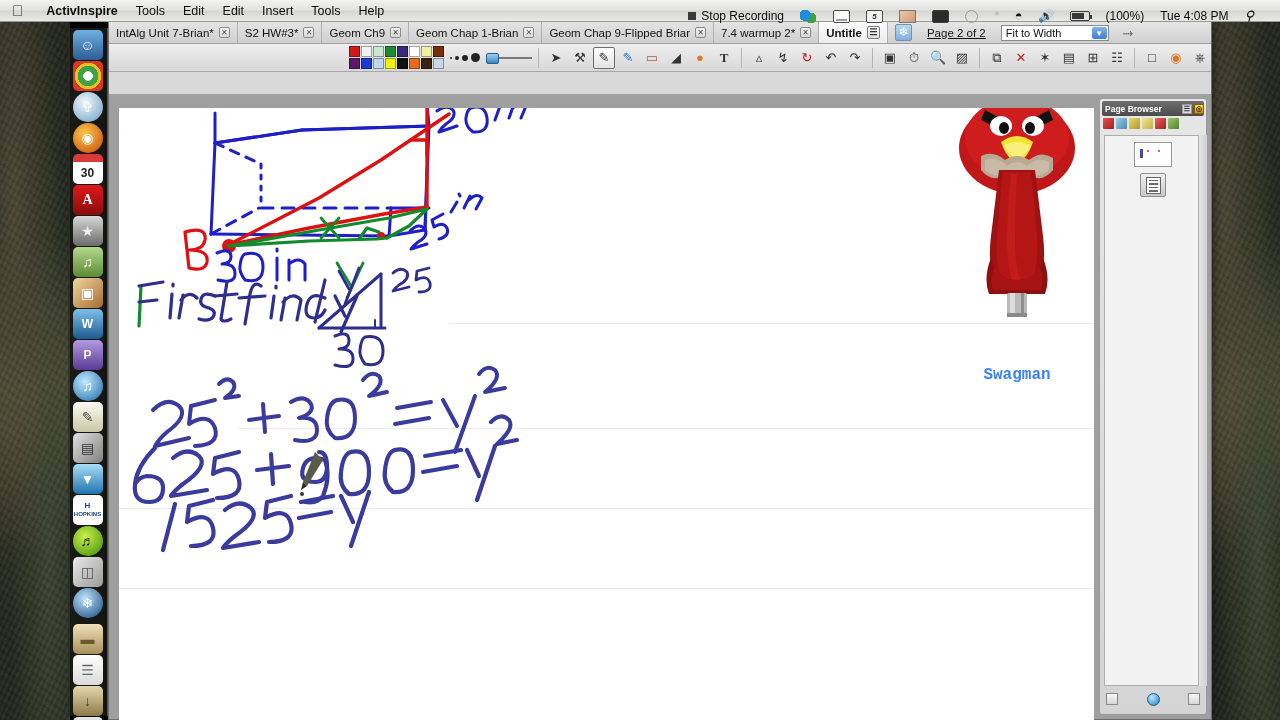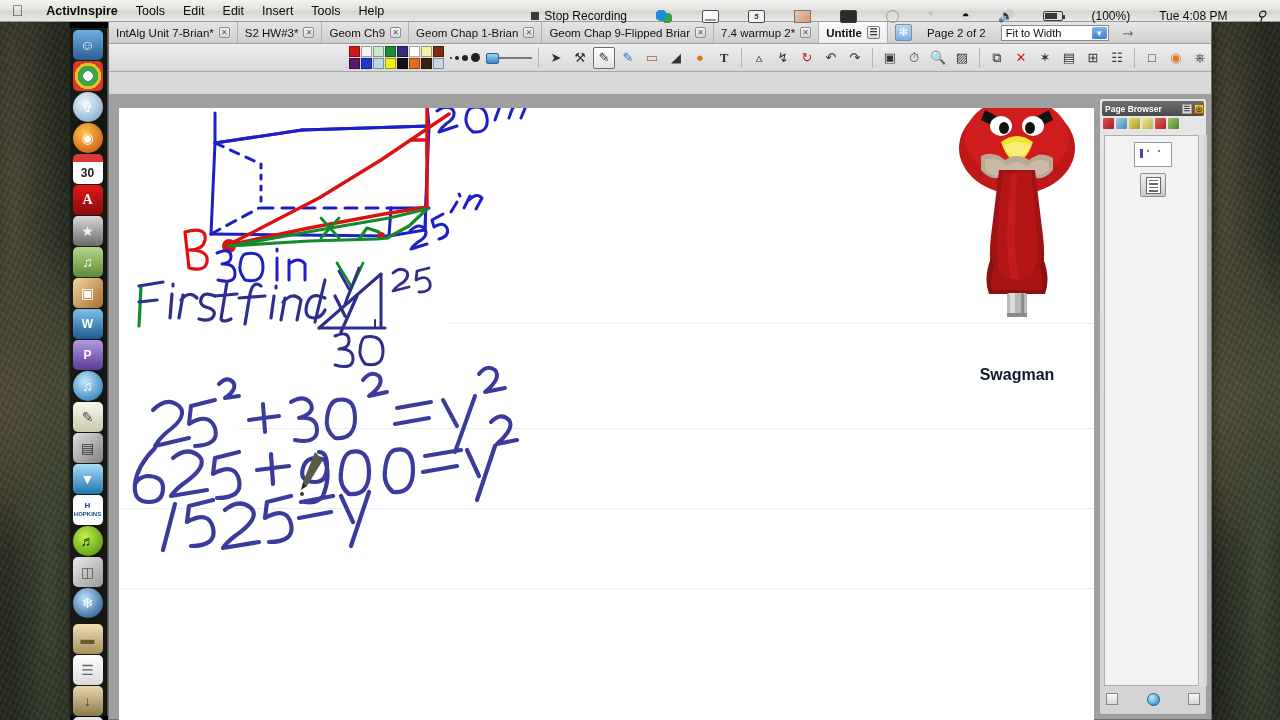--- a/index.html
+++ b/index.html
@@ -33,21 +33,21 @@
   #menubar{
     position:absolute; left:0; top:0; width:1280px; height:22px;
     background:linear-gradient(180deg,#f3f3f1 0%,#e2e2de 48%,#d4d4d0 52%,#e9e9e5 100%);
     border-bottom:1px solid #9a9a96;
     display:flex; align-items:center; z-index:40;
     font-size:12.5px; color:#0b0b0b;
   }
   .apple-logo{ margin-left:12px; margin-right:14px; font-size:15px; line-height:1; color:#2a2a2a; }
   .mb-item{ padding:0 9px; line-height:22px; white-space:nowrap; }
   .mb-item.bold{ font-weight:bold; }
-  #menubar .right{ margin-left:auto; display:flex; align-items:center; padding-right:8px; gap:17px;margin-top:11px;}
+  #menubar .right{ margin-left:auto; display:flex; align-items:center; padding-right:20px; gap:4px;margin-top:11px;}
   .mbr{ display:flex; align-items:center; padding:0 6px; line-height:22px; font-size:12px; white-space:nowrap; }
   .rec-sq{ display:inline-block; width:8px;height:8px;background:#3a3a3a; margin-right:5px; }
 
   .mi-ico{ width:17px;height:13px; display:inline-block; position:relative; }
   .ico-dropbox{ background:
       radial-gradient(circle at 30% 40%, #1e8fd4 0 40%, rgba(0,0,0,0) 41%),
       radial-gradient(circle at 65% 62%, #3aa33a 0 38%, rgba(0,0,0,0) 39%); }
   .ico-disp{ border:1.4px solid #4a4a4a; border-radius:2px; background:#fafafa; }
   .ico-disp::after{ content:""; position:absolute; left:2px; right:2px; bottom:1px; height:2px; background:#9a9a9a; }
   .ico-five{ border:1.4px solid #4a4a4a; border-radius:2px; background:#f2f2f2; font-size:8px; text-align:center; line-height:11px; font-weight:bold; color:#333;}
@@ -109,21 +109,21 @@
   .pagebtn{
     width:13px;height:13px;border:1px solid #7d7d7d;border-radius:2px;
     background:linear-gradient(180deg,#fcfcfc,#dcdcdc);
     font-size:9px;line-height:11px;text-align:center;color:#333;
   }
   .flake{
     width:17px;height:17px;border-radius:2px;
     background:linear-gradient(180deg,#bcd8f0,#7fb0e0);
     border:1px solid #6f93b5; color:#fff; font-size:12px; line-height:15px; text-align:center;
   }
-  .pagelabel{ padding:0 8px; }
+  .pagelabel{ padding:0 8px;text-decoration:underline; }
   .zoomsel{
     height:16px; width:108px; border:1px solid #8a8a8a; background:#fff;
     display:flex; align-items:center; font-size:11px; padding-left:4px; position:relative;
   }
   .zoomsel .arrow{
     position:absolute; right:1px; top:1px; bottom:1px; width:15px;
     background:linear-gradient(180deg,#7fb4e8,#3f7fd0); color:#fff;
     font-size:8px; text-align:center; line-height:13px; border-radius:2px;
   }
   .expandico{ margin-left:7px; font-size:13px; color:#444; }
@@ -243,21 +243,21 @@
   }
   .dk{ width:30px;height:30px; border-radius:5px; position:relative; flex:none;
        display:flex;align-items:center;justify-content:center; font-size:14px; color:#fff; }
   .dk .lbl{ font-size:12px; font-weight:bold; }
   .dksep{ width:26px;height:1px; background:rgba(255,255,255,.35); margin:2px 0; }
 
   
   #ink{ position:absolute; left:0; top:0; width:975px; height:612px; }
 
   .swagwrap{ position:absolute; left:838px; top:0px; width:120px; text-align:center; }
-  .swagcap{ font-family:Liberation Sans, sans-serif; font-weight:bold; font-size:16px; color:#0f172a; margin-top:4px; }
+  .swagcap{ font-family:Liberation Mono, monospace; font-weight:bold; font-size:16px; color:#3b82f6; margin-top:4px; }
 </style>
 </head>
 <body>
 
 <div id="screen">
 
   <div class="wall" id="wall-left"></div>
   <div class="wall" id="wall-right"></div>
 
   <div id="menubar">

